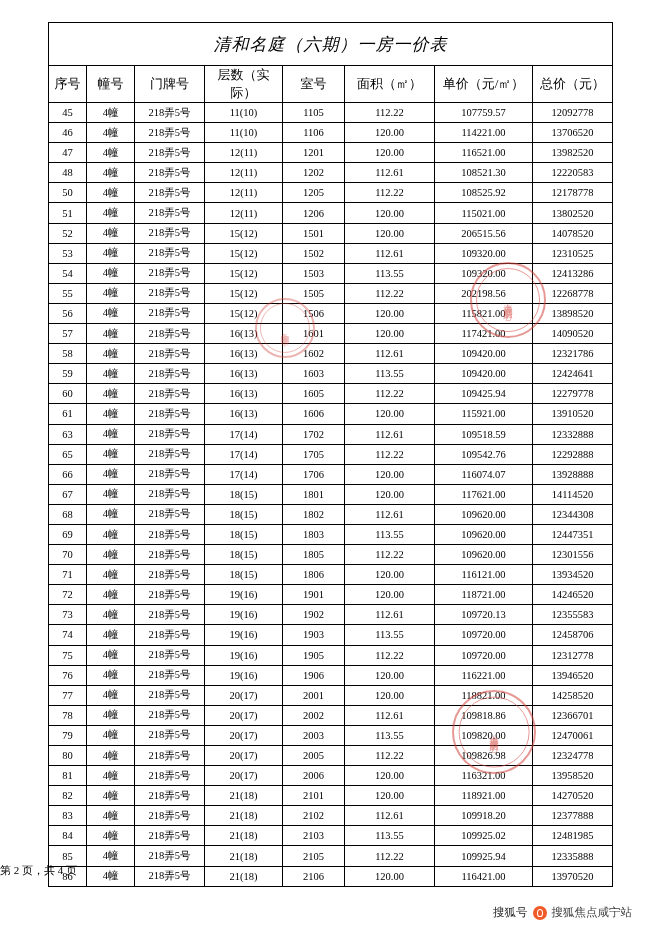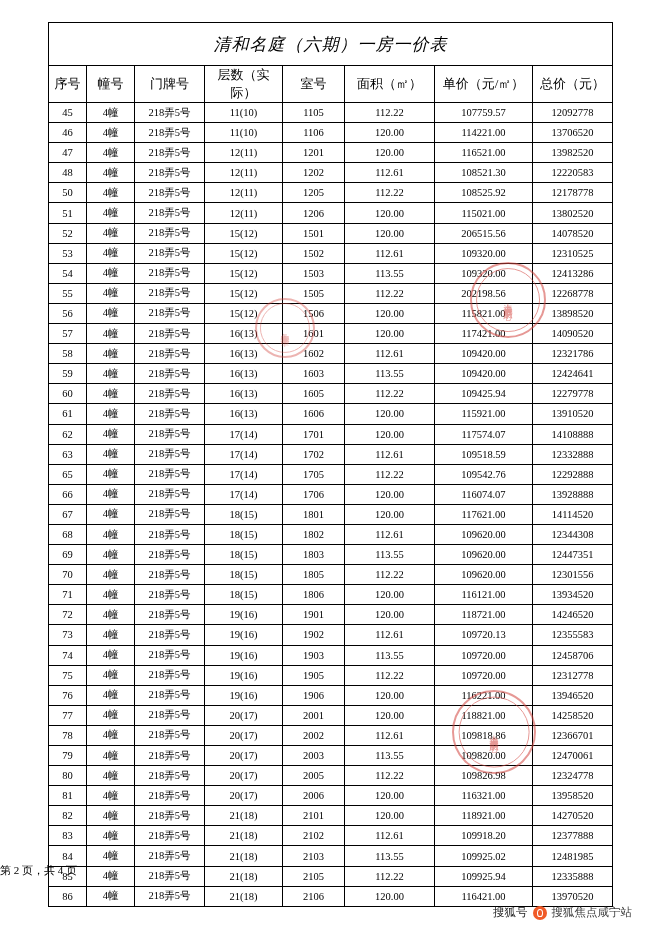--- a/index.html
+++ b/index.html
@@ -320,30 +320,20 @@
           <td class="data-cell num">61</td>
           <td class="data-cell num">4幢</td>
           <td class="data-cell num">218弄5号</td>
           <td class="data-cell num">16(13)</td>
           <td class="data-cell num">1606</td>
           <td class="data-cell num">120.00</td>
           <td class="data-cell num">115921.00</td>
           <td class="data-cell num">13910520</td>
         </tr>
         <tr>
-          <td class="data-cell num">62</td>
-          <td class="data-cell num">4幢</td>
-          <td class="data-cell num">218弄5号</td>
-          <td class="data-cell num">17(14)</td>
-          <td class="data-cell num">1701</td>
-          <td class="data-cell num">120.00</td>
-          <td class="data-cell num">117574.07</td>
-          <td class="data-cell num">14108888</td>
-        </tr>
-        <tr>
           <td class="data-cell num">63</td>
           <td class="data-cell num">4幢</td>
           <td class="data-cell num">218弄5号</td>
           <td class="data-cell num">17(14)</td>
           <td class="data-cell num">1702</td>
           <td class="data-cell num">112.61</td>
           <td class="data-cell num">109518.59</td>
           <td class="data-cell num">12332888</td>
         </tr>
         <tr>

